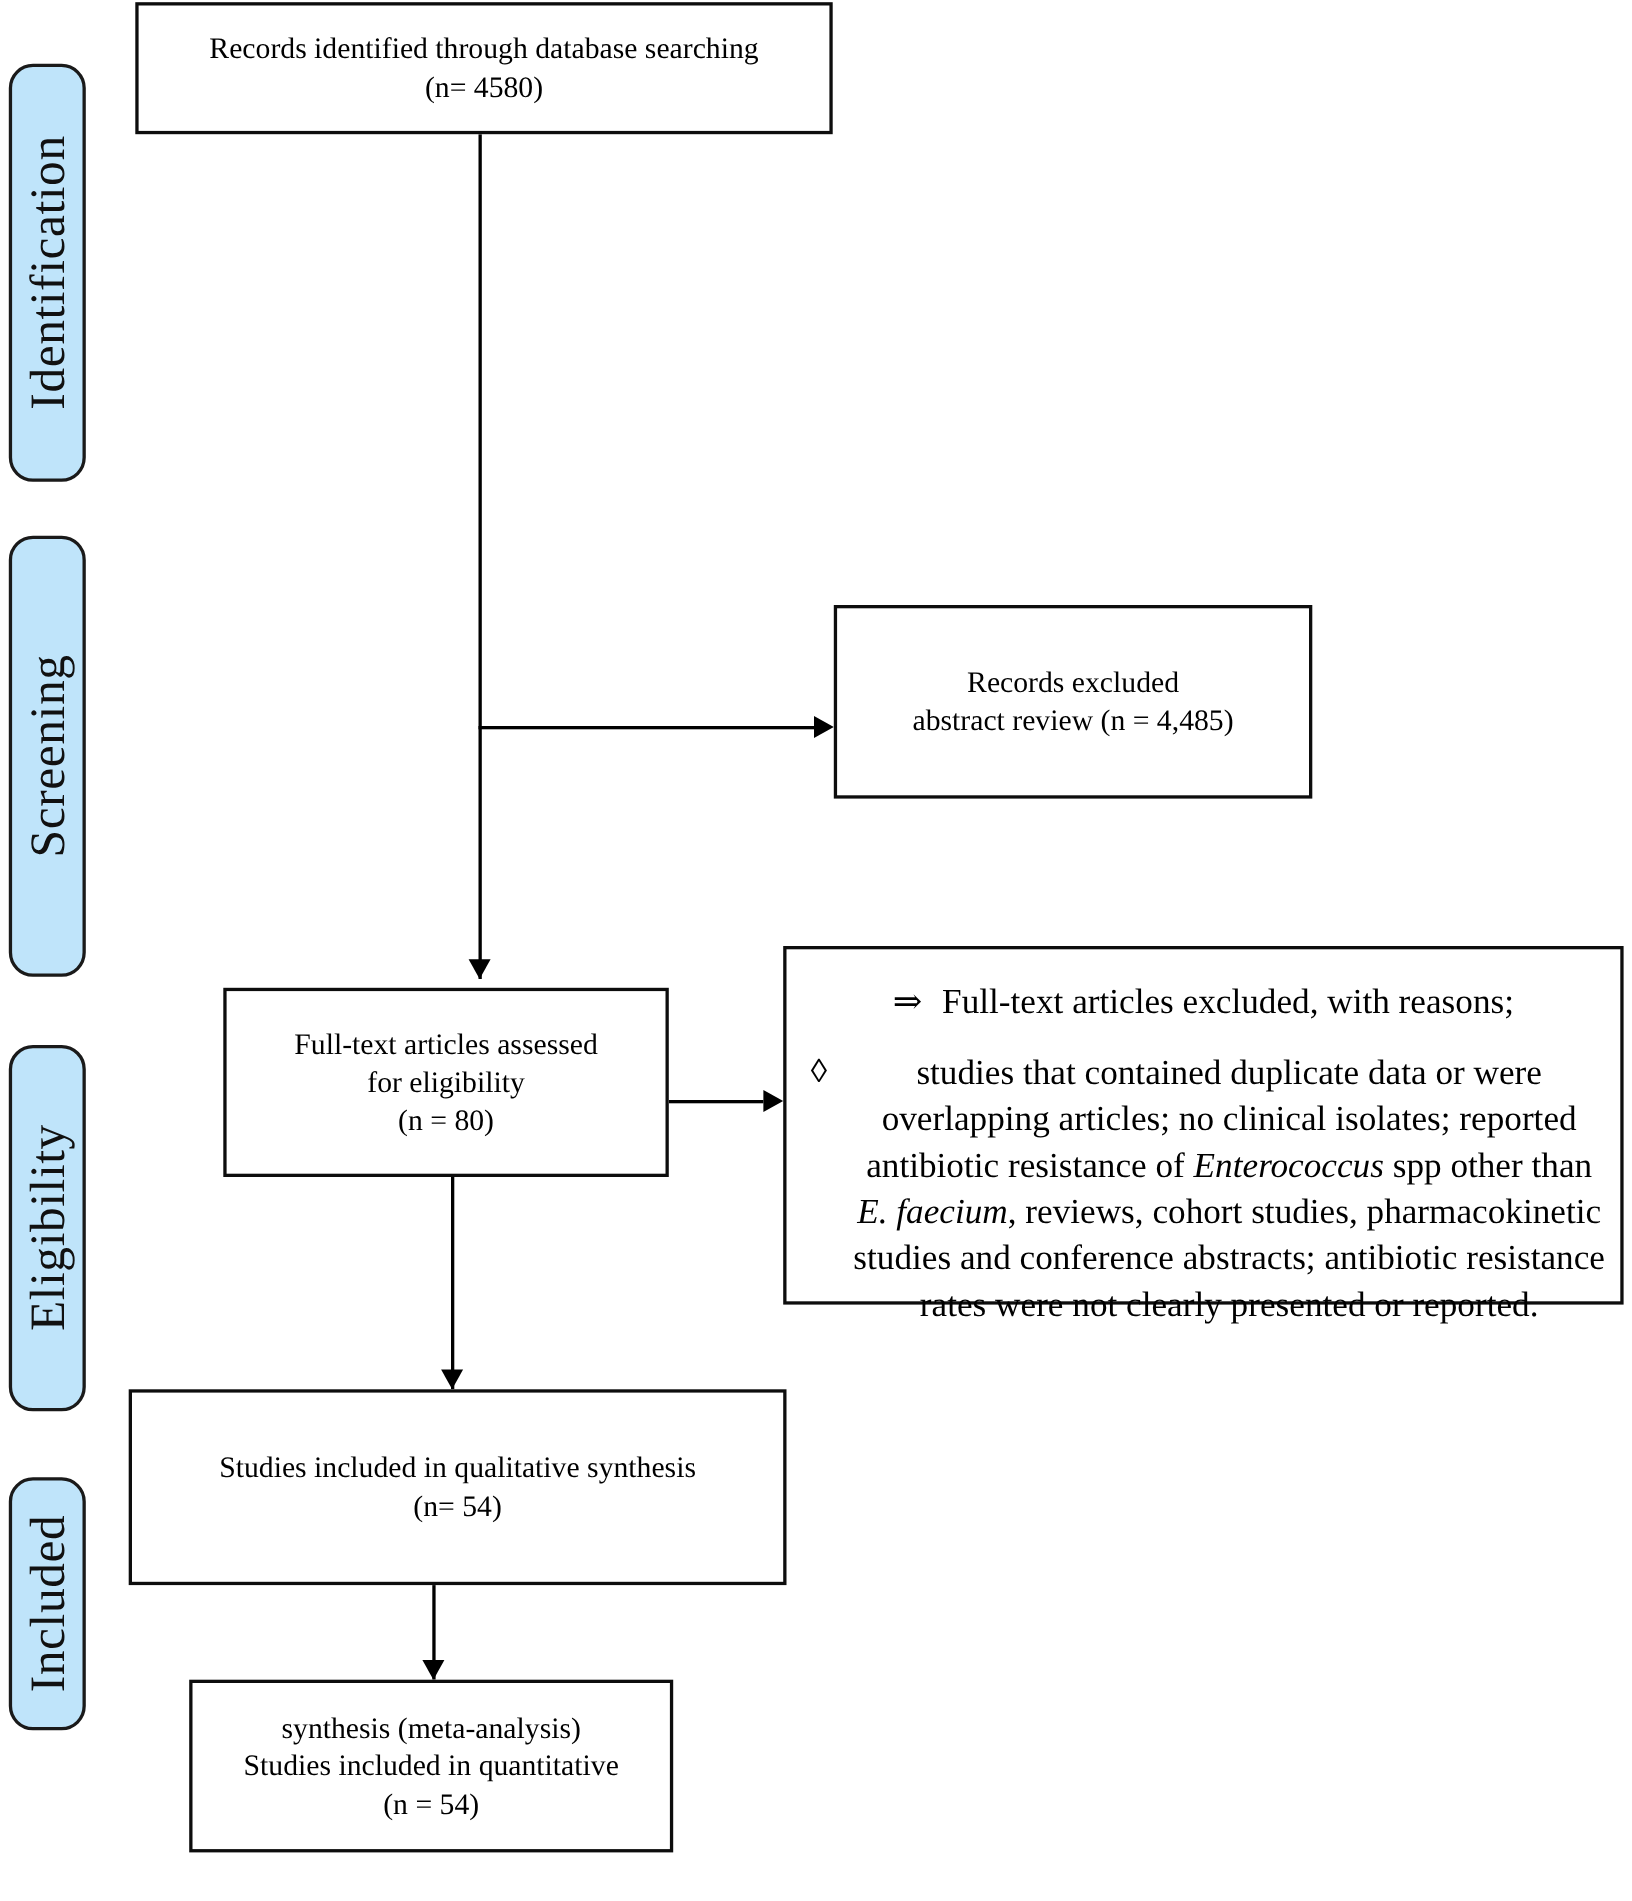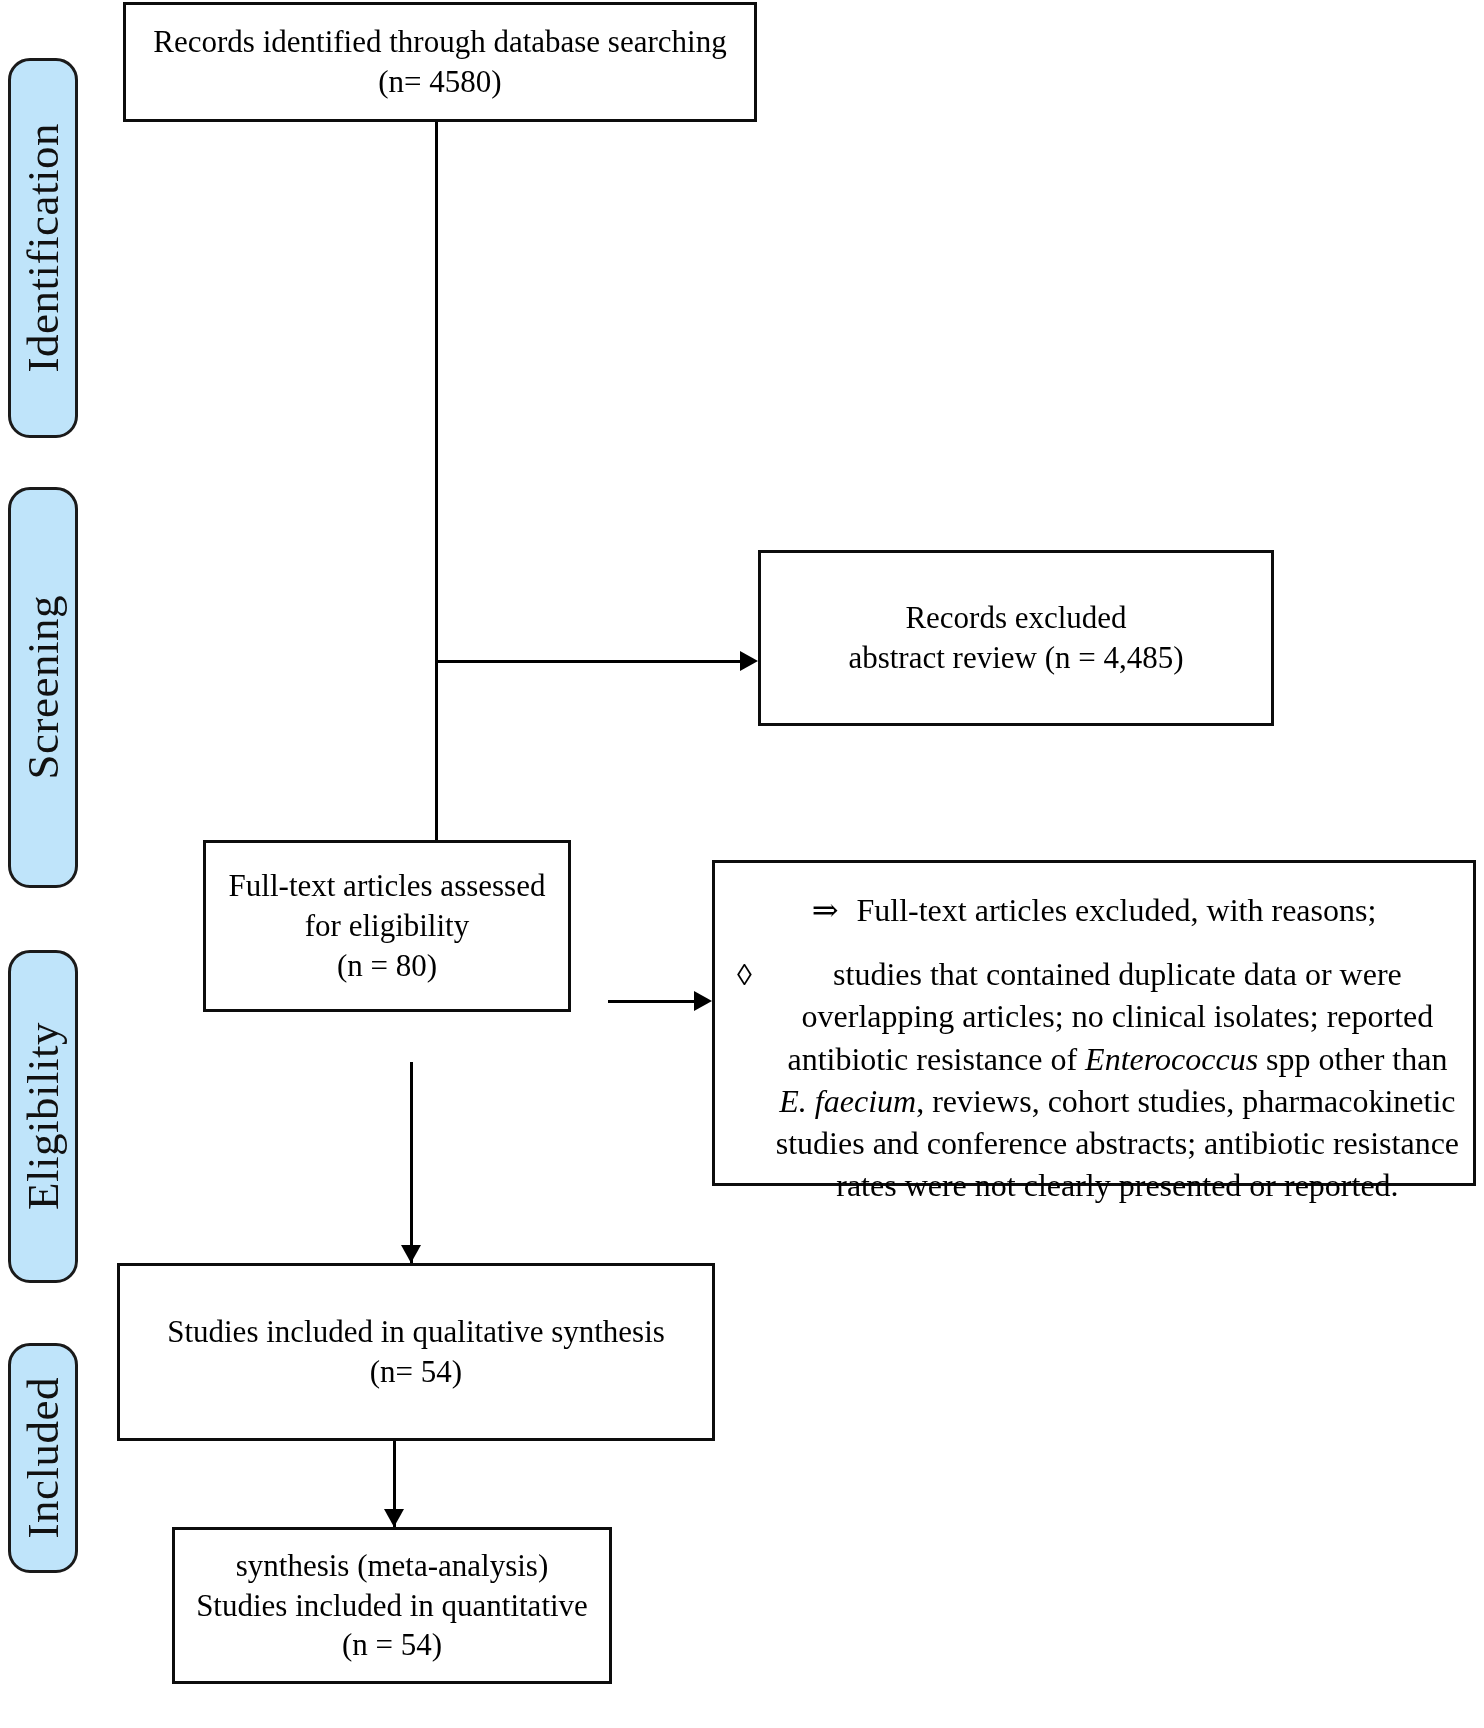--- a/index.html
+++ b/index.html
@@ -44,21 +44,21 @@
   .flow-box {
     position: absolute;
     background: #ffffff;
     border: 3px solid #0d0d0d;
     box-sizing: border-box;
     display: flex;
     flex-direction: column;
     align-items: center;
     justify-content: center;
     text-align: center;
-    font-size: 31px;
+    font-size: 27px;
     line-height: 1.28;
     padding: 6px 10px;
   }
   .flow-box .ln { display: block; white-space: pre; }
 
   
   .reasons-box {
     position: absolute;
     background: #ffffff;
     border: 3px solid #0d0d0d;
@@ -149,26 +149,26 @@
   <div class="arrow-down" style="left:401px; top:1245px;"></div>
 
   <div class="vline" style="left:393px; top:1413px; height:114px;"></div>
   <div class="arrow-down" style="left:384px; top:1509px;"></div>
 
   <div class="flow-box" style="left:123px; top:2px; width:634px; height:120px;">
     <span class="ln">Records identified through database searching</span>
     <span class="ln">(n= 4580)</span>
   </div>
 
-  <div class="flow-box" style="left:758px; top:550px; width:516px; height:176px;">
+  <div class="flow-box" style="left:758px; top:550px; width:435px; height:176px;">
     <span class="ln">Records excluded</span>
     <span class="ln">abstract review (n = 4,485)</span>
   </div>
 
-  <div class="flow-box" style="left:203px; top:840px; width:368px; height:172px;">
+  <div class="flow-box" style="left:203px; top:898px; width:405px; height:172px;">
     <span class="ln">Full-text articles assessed</span>
     <span class="ln">for eligibility</span>
     <span class="ln">(n = 80)</span>
   </div>
 
   <div class="reasons-box" style="left:712px; top:860px; width:764px; height:326px;">
     <div class="reason-head">
       <span class="glyph">⇒</span>
       <span>Full-text articles excluded, with reasons;</span>
     </div>

